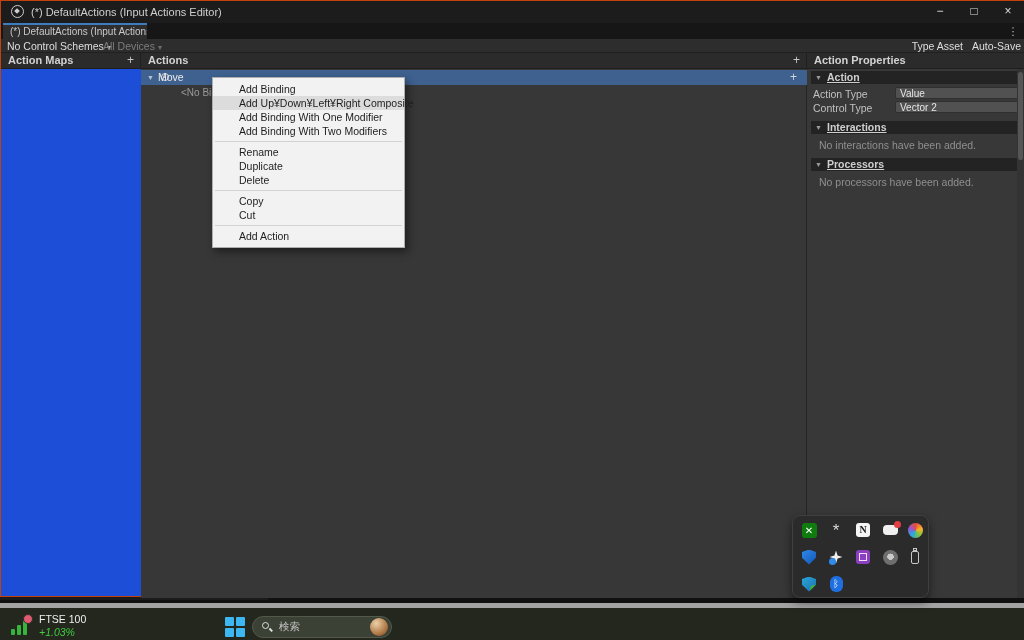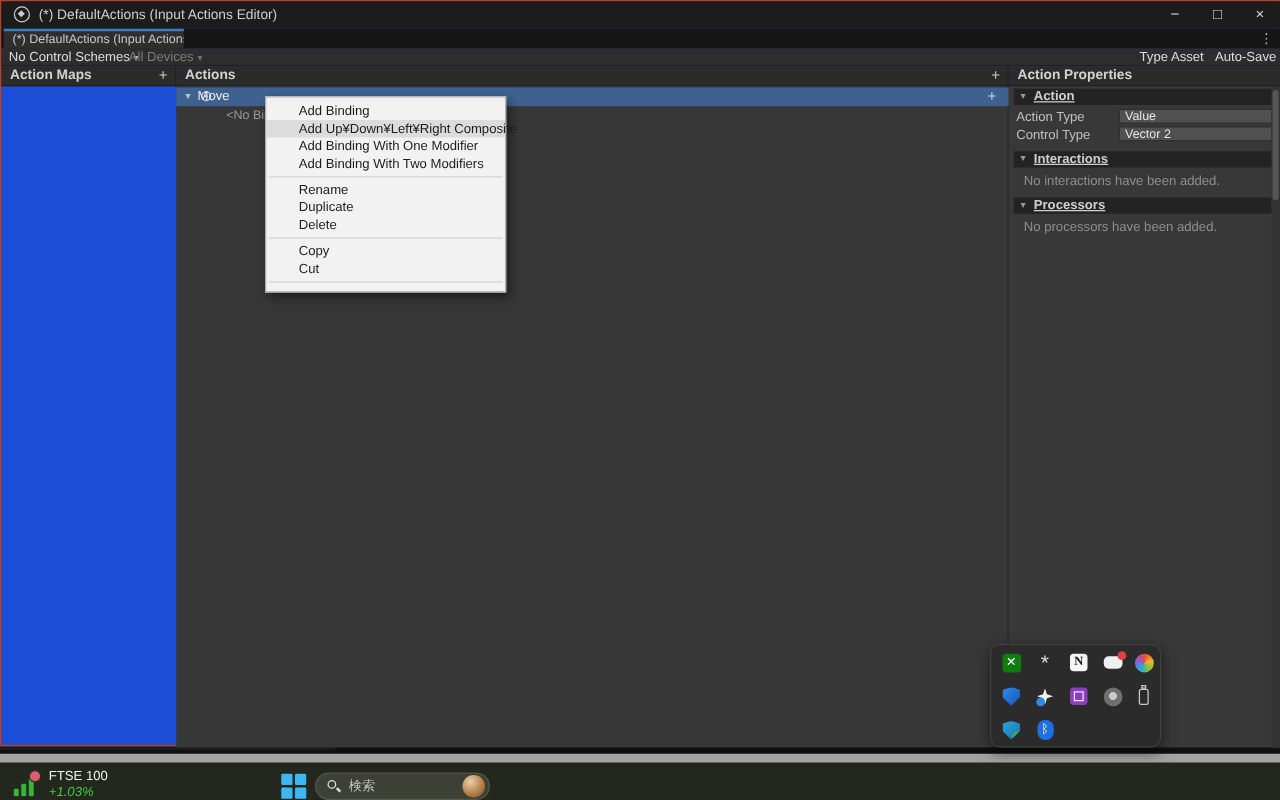--- a/index.html
+++ b/index.html
@@ -90,21 +90,21 @@
   .spark-dot { position:absolute; width:7px; height:7px; background:#2f8ae8; border-radius:50%; margin-left:-8px; margin-top:8px;}
   .ic-purple { width:14px; height:14px; background:#8d3fc2; border-radius:3px; position:relative;}
   .ic-purple i { position:absolute; left:3px; top:3px; width:8px; height:8px; border:1.5px solid #efe3f8;}
   .ic-steam { width:15px; height:15px; border-radius:50%; background:radial-gradient(circle at 50% 45%, #c9c9c9 0 28%, #6f6f6f 30% 100%);}
   .ic-usb { width:8px; height:13px; border:1.5px solid #c9c9c9; border-radius:2px; position:relative;}
   .ic-usb i { position:absolute; left:1px; top:-4px; width:4px; height:3px; border:1px solid #c9c9c9;}
   .ic-bt { width:13px; height:16px; background:#1f6fe0; border-radius:6px; color:#ffffff; font-size:10px;
            text-align:center; line-height:15px;}
 
   
-  .taskbar { left:0; top:603px; width:1024px; height:37px; background:#23271d; border-top:7px solid #a3a3a3; }
+  .taskbar { left:0; top:603px; width:1024px; height:37px; background:#23271d; border-top:5px solid #a3a3a3; }
   .widget { left:10px; top:5px; display:flex; gap:7px; align-items:center; }
   .chart-ic { position:relative; width:22px; height:22px; }
   .chart-ic .b1,.chart-ic .b2,.chart-ic .b3 { position:absolute; bottom:2px; width:4px; background:#37b43c; border-radius:1px;}
   .chart-ic .b1 { left:1px; height:6px; } .chart-ic .b2 { left:7px; height:10px; } .chart-ic .b3 { left:13px; height:14px;}
   .chart-ic .badge { position:absolute; right:-1px; top:-1px; width:10px; height:10px; background:#e05a72; border-radius:50%;
                      border:1px solid #2d3227;}
   .w-name { font-size:10.5px; color:#f0f0f0; line-height:13px;}
   .w-chg { font-size:10.5px; color:#41cc41; line-height:13px;font-style:italic;}
   .startbtn { left:225px; top:9px; width:20px; height:20px; display:grid; grid-template-columns:9px 9px; grid-gap:2px;}
   .startbtn i { width:9px; height:9px; background:#3db7f2; border-radius:1px;}
@@ -213,20 +213,21 @@
       <div class="cmenu-item">Add Binding With One Modifier</div>
       <div class="cmenu-item">Add Binding With Two Modifiers</div>
       <div class="cmenu-sep"></div>
       <div class="cmenu-item">Rename</div>
       <div class="cmenu-item">Duplicate</div>
       <div class="cmenu-item">Delete</div>
       <div class="cmenu-sep"></div>
       <div class="cmenu-item">Copy</div>
       <div class="cmenu-item">Cut</div>
       <div class="cmenu-sep"></div>
+      <div class="cmenu-item">Add Action</div>
     </div>
   </div>
 
   <div class="abs traypop">
     <span class="tp-icon" style="left:7px;top:5px;">
         <span class="ic-xbox">✕</span>
       </span>
     <span class="tp-icon" style="left:34px;top:5px;">
         <span class="ic-gpt">*</span>
       </span>

